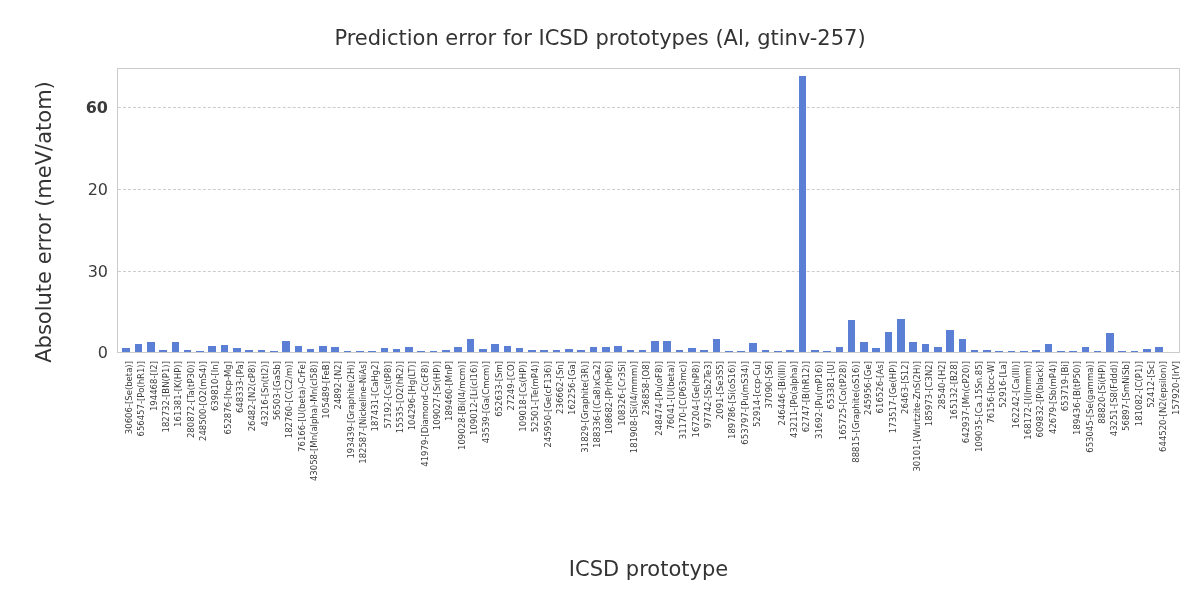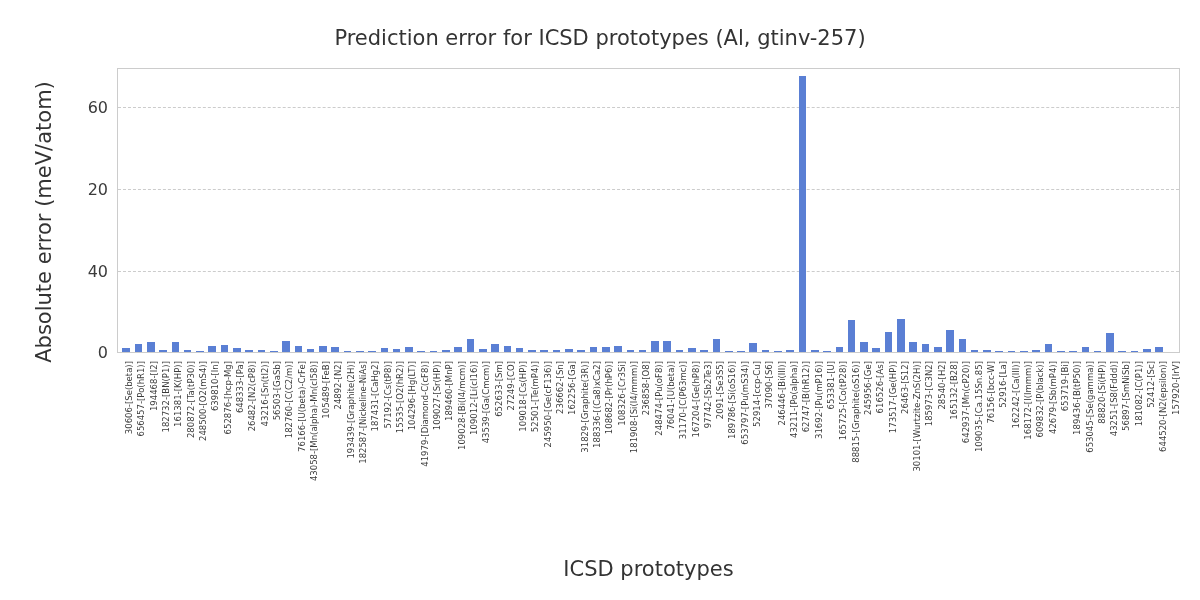--- a/index.html
+++ b/index.html
@@ -145,23 +145,23 @@
 </head>
 <body>
 
 <div id="figure">
 
   <div id="chart-title">Prediction error for ICSD prototypes (Al, gtinv-257)</div>
 
   <div id="ylabel-text">Absolute error (meV/atom)</div>
 
   <div id="ylabels">
-    <div class="ytk" style="top:107px;">60</div>
+    <div class="ytk" style="top:107px;font-weight:bold;">60</div>
     <div class="ytk" style="top:189px;">20</div>
-    <div class="ytk" style="top:271px;">40</div>
+    <div class="ytk" style="top:271px;">30</div>
     <div class="ytk" style="top:352px;">0</div>
   </div>
 
   <div id="plot-area">
     <div id="grid">
       <div class="gridline" style="top:38px;"></div>
       <div class="gridline" style="top:120px;"></div>
       <div class="gridline" style="top:202px;"></div>
     </div>
     <div id="bars">
@@ -680,15 +680,15 @@
         <div class="xtick-label">52412-[Sc]</div>
       </div>
       <div class="xtick-slot">
         <div class="xtick-label">644520-[N2(epsilon)]</div>
       </div>
       <div class="xtick-slot">
         <div class="xtick-label">157920-[IrV]</div>
       </div>
     </div>
 
-  <div id="xlabel-text">ICSD prototypes</div>
+  <div id="xlabel-text">ICSD prototype</div>
 
 </div>
 
 </body></html>

